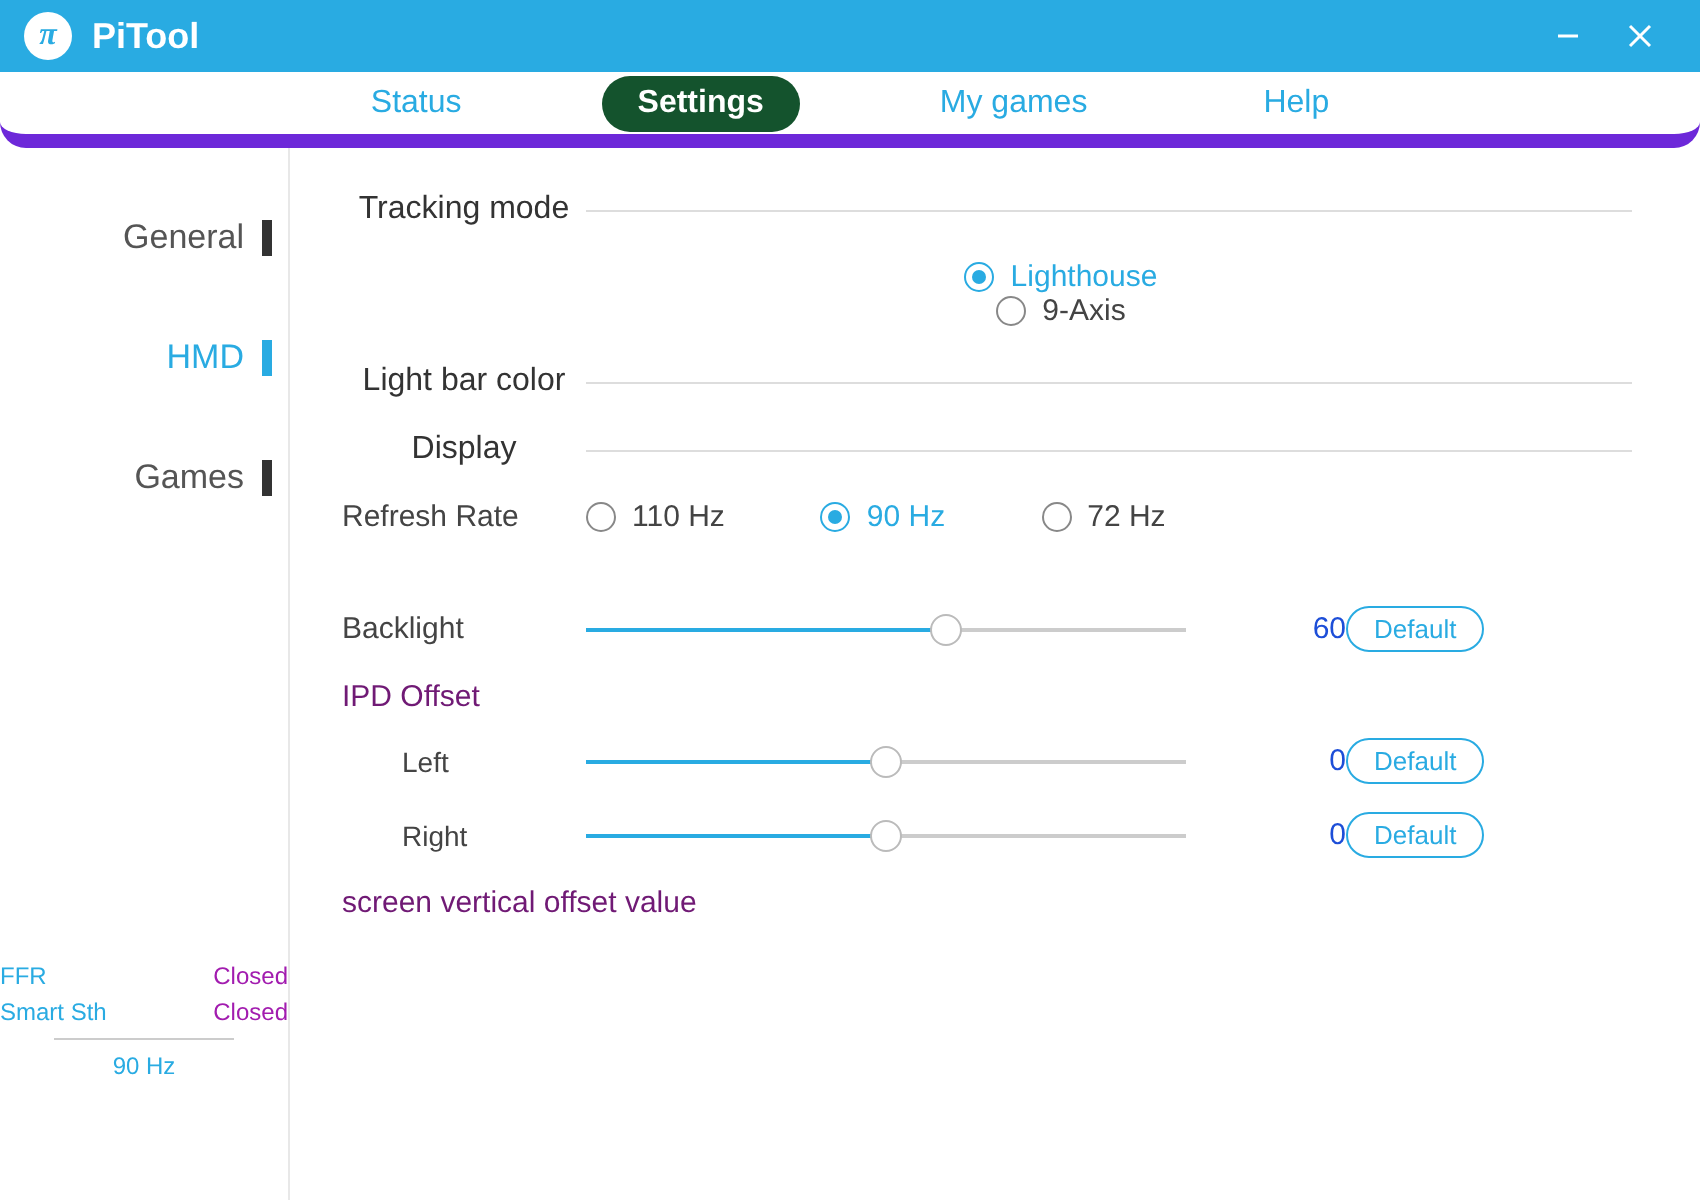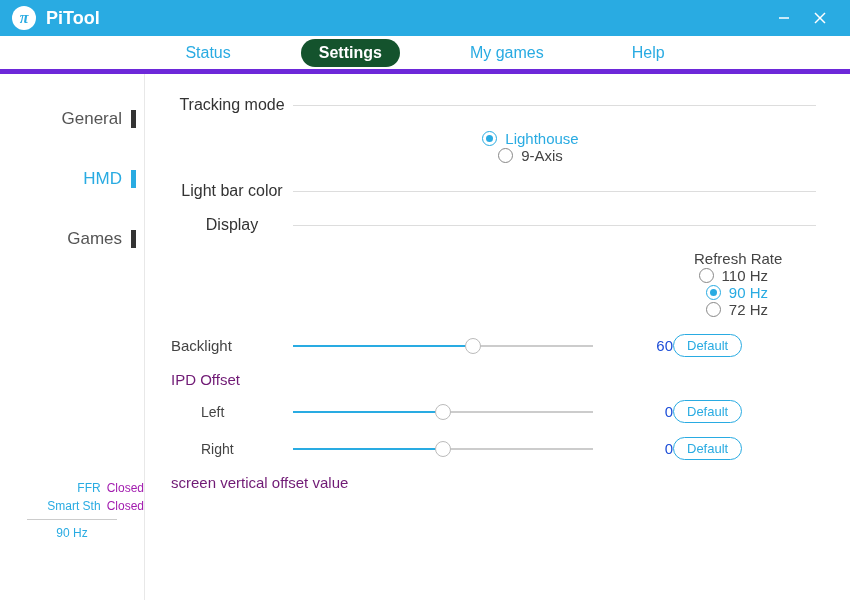--- a/index.html
+++ b/index.html
@@ -54,21 +54,22 @@
       justify-content: center;
       cursor: pointer;
     }
     .titlebar-btn svg { stroke: #fff; stroke-width: 1.5; fill: none; }
     .mainnav {
       height: 38px;
       display: flex;
       align-items: center;
       justify-content: center;
       gap: 52px;
-      border-bottom: 5px solid #6d28d9;
+      border-bottom: 7px solid #6d28d9;
+      border-radius: 13px;
     }
     .nav-item {
       font-size: 16px;
       color: #29abe2;
       cursor: pointer;
       padding: 5px 18px;
       border-radius: 14px;
     }
     .nav-item.active {
       background: #14532d;
@@ -111,21 +112,21 @@
     .side-item.active .bar { background: #29abe2; }
     .side-status {
       position: absolute;
       bottom: 60px;
       width: 100%;
       text-align: center;
       font-size: 12px;
     }
     .side-status-row {
       display: flex;
-      justify-content: flex-end;
+      justify-content: space-between;
       gap: 6px;
       margin-bottom: 4px;
     }
     .side-status-row .k { color: #29abe2; }
     .side-status-row .v { color: #a21caf; }
     .side-status-divider {
       width: 90px;
       height: 1px;
       background: #ccc;
       margin: 6px auto;
@@ -163,23 +164,22 @@
       padding-left: 122px;
       flex-direction: column;
     }
     .row-label {
       font-size: 15px;
       color: #444;
       width: 122px;
     }
     .row-with-label {
       display: flex;
-      align-items: flex-end;
-      margin-bottom: 16px;
-      flex-direction: column;
+      align-items: center;
+      margin-bottom: 36px;
     }
     .row-with-label .row-label { flex-shrink: 0; }
     .radio {
       display: inline-flex;
       align-items: center;
       margin-right: 48px;
       cursor: pointer;
       font-size: 15px;
       color: #444;
     }

